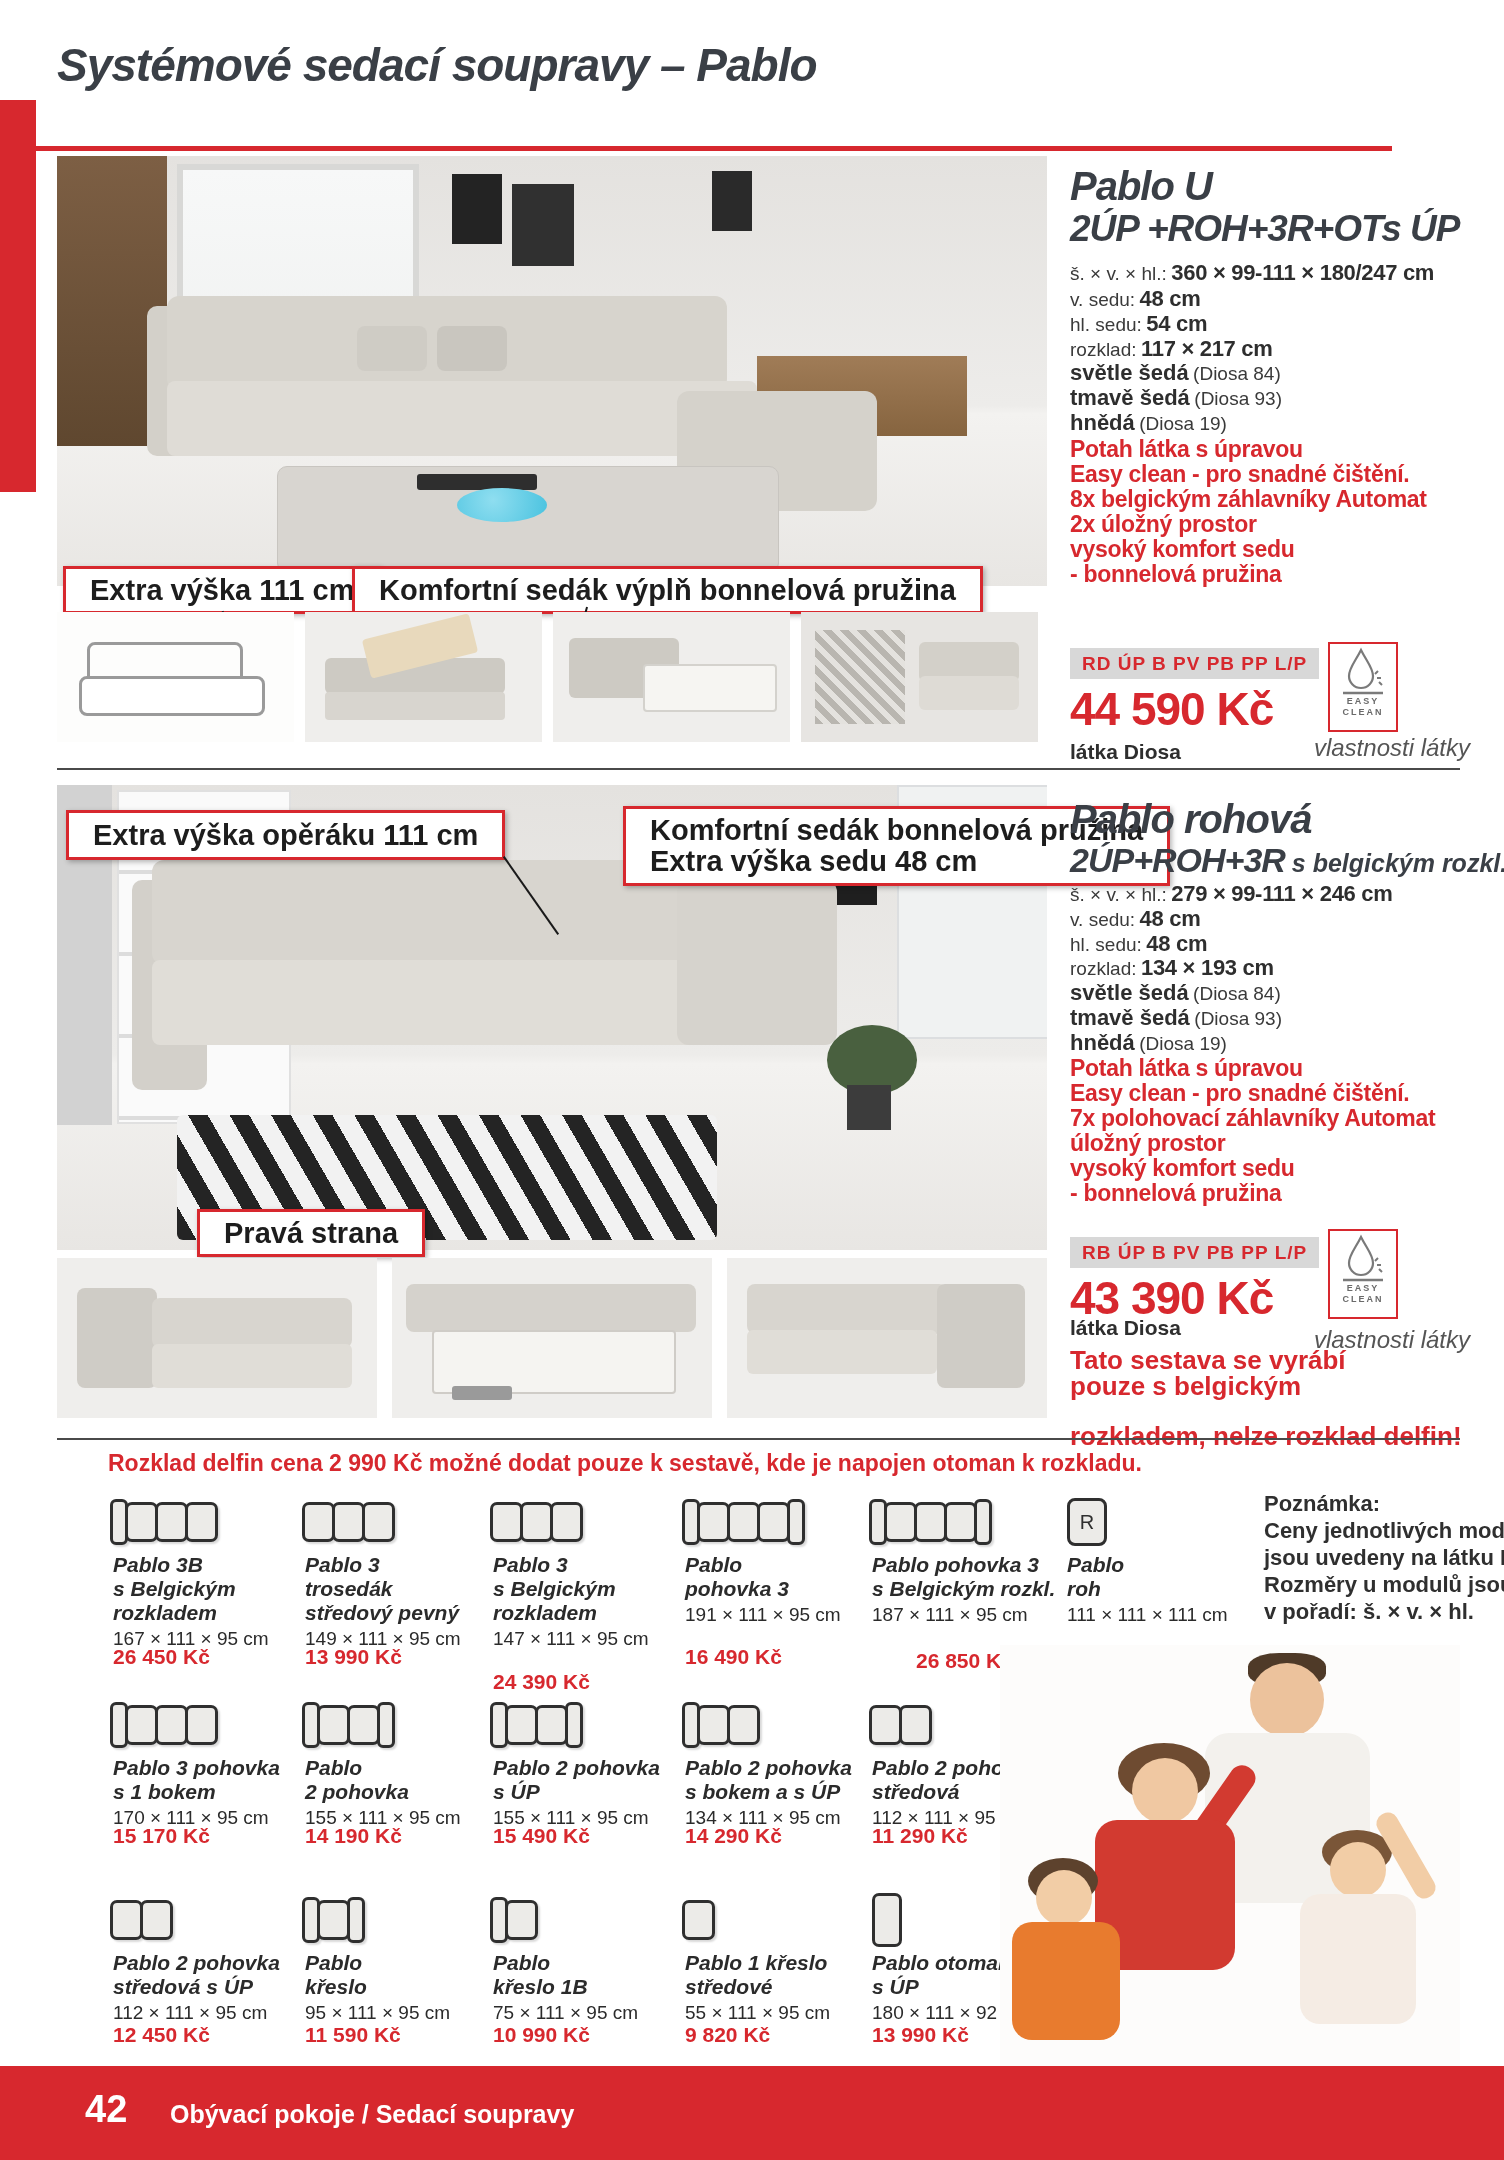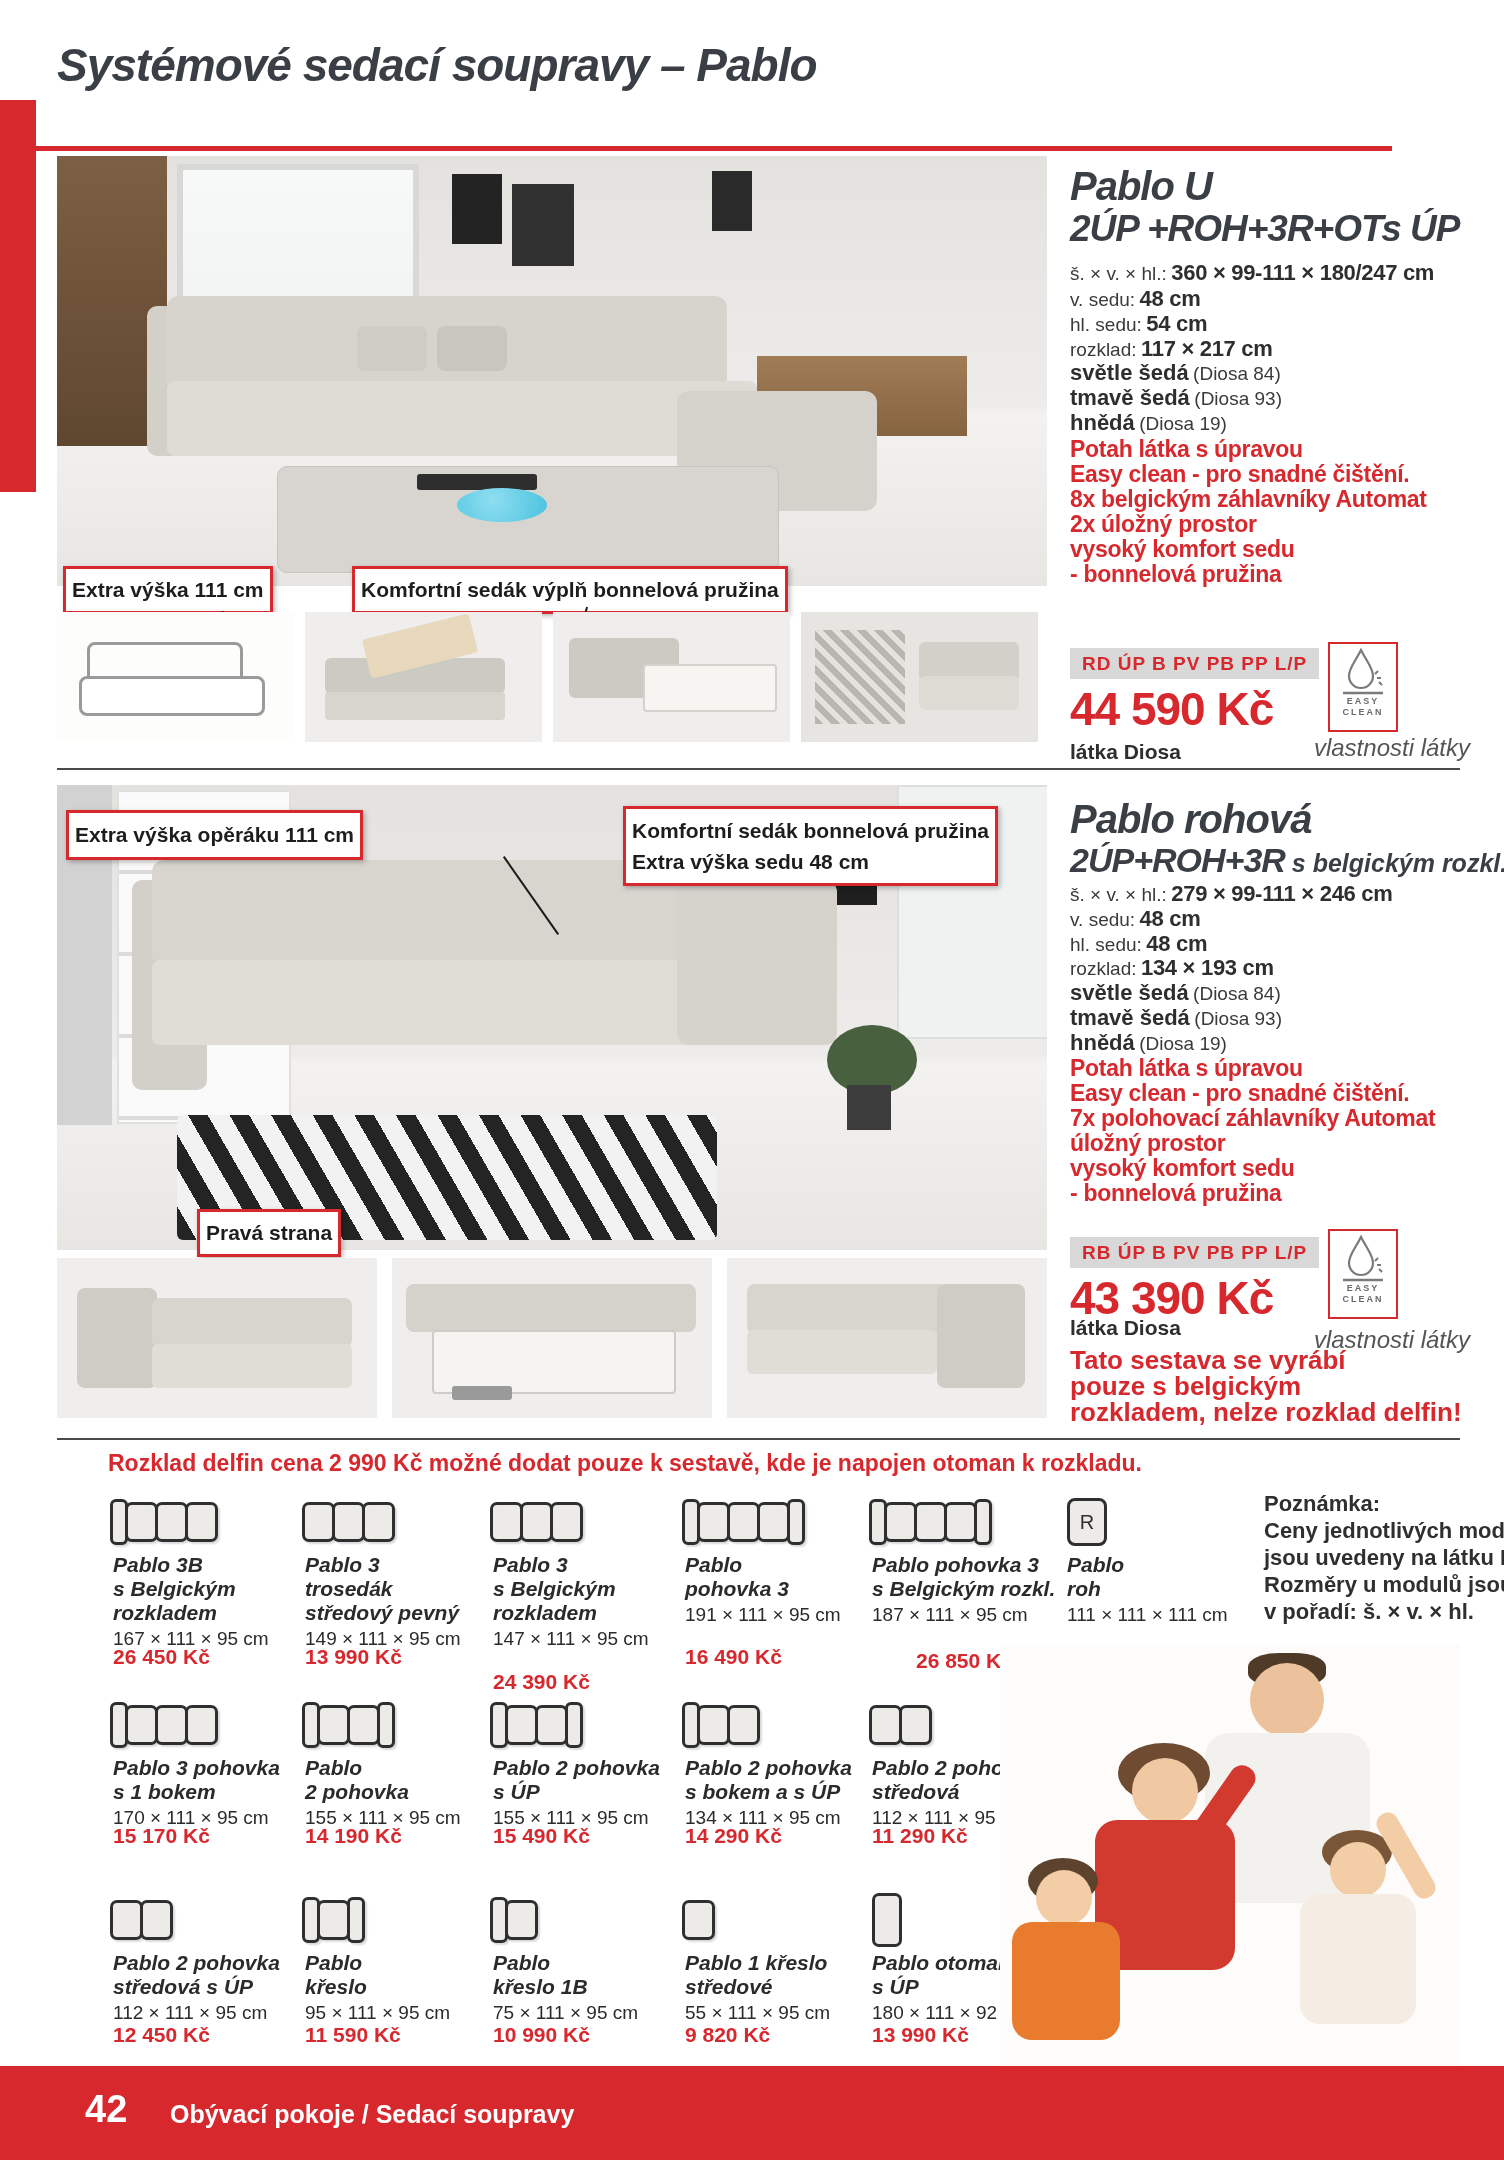--- a/index.html
+++ b/index.html
@@ -6,21 +6,21 @@
   #page{position:relative;width:1504px;height:2160px;background:#fff;overflow:hidden;}
   .d{position:absolute;}
   
   .title{left:57px;top:38px;font-size:46px;font-weight:bold;font-style:italic;color:#3a3f46;letter-spacing:-1px;}
   .red-rule{left:0;top:146px;width:1392px;height:5px;background:#d7282e;}
   .left-stripe{left:0;top:100px;width:36px;height:392px;background:#d7282e;}
   
   .photo{background:linear-gradient(180deg,#e4e2df 0%,#edecea 58%,#f3f2f0 60%,#e8e6e3 100%);overflow:hidden;}
   .thumb{background:#efeeec;overflow:hidden;}
   
-  .callout{background:#fff;border:3px solid #d7282e;color:#1d1d1d;font-weight:bold;font-size:21px;display:flex;align-items:center;padding:0 6px;box-shadow:2px 2px 5px rgba(0,0,0,.28);white-space:nowrap;}
+  .callout{background:#fff;border:3px solid #d7282e;color:#1d1d1d;font-weight:bold;font-size:29px;display:flex;align-items:center;padding:0 24px;box-shadow:2px 2px 5px rgba(0,0,0,.28);white-space:nowrap;}
   .callout.two-line{flex-direction:column;align-items:flex-start;justify-content:center;line-height:31px;}
   .line{background:#1a1a1a;width:2px;}
   
   .p-name{font-size:40px;font-weight:bold;font-style:italic;color:#3a3f46;letter-spacing:-1px;}
   .p-config{font-size:37px;font-weight:bold;font-style:italic;color:#3a3f46;letter-spacing:-1px;white-space:nowrap;}
   .p-config .suffix{font-size:25px;letter-spacing:0;}
   .spec-label{font-size:19px;color:#3a3a3a;}
   .spec-val{font-size:22px;font-weight:bold;color:#2e2e2e;letter-spacing:-0.3px;}
   .color-name{font-size:22px;font-weight:bold;color:#2e2e2e;}
   .color-code{font-size:19px;color:#3a3a3a;}
@@ -205,21 +205,21 @@
       <svg width="52" height="52" viewBox="0 0 52 52">
         <path d="M24 6 C18 18 12 24 12 32 a12 12 0 0 0 24 0 C36 24 30 18 24 6 Z" fill="none" stroke="#7a7a7a" stroke-width="2.2"></path>
         <path d="M40 34 l4 0 M38 30 l3 -3 M42 38 l3 3" stroke="#7a7a7a" stroke-width="2"></path>
         <line x1="6" y1="49" x2="46" y2="49" stroke="#7a7a7a" stroke-width="2.4"></line>
       </svg>
       <div class="easy-txt"><span>EASY</span><br><span>CLEAN</span></div>
     </div>
     <div class="d props-label" style="left:120px;top:541px;width:280px;">vlastnosti látky</div>
     <div class="d warning" style="top:560px;">Tato sestava se vyrábí</div>
     <div class="d warning" style="top:586px;">pouze s belgickým</div>
-    <div class="d warning" style="top:612px;">rozkladem, nelze rozklad delfin!</div>
+    <div class="d warning" style="top:636px;">rozkladem, nelze rozklad delfin!</div>
   </div>
 
   <div class="d divider" style="top:1438px;"></div>
 
   <div class="d delfin" style="left:108px;top:1450px;">Rozklad delfin cena 2 990 Kč možné dodat pouze k sestavě, kde je napojen otoman k rozkladu.</div>
 
   <div id="modules-layer">
       <div class="module" style="left: 113px; top: 1497px;">
     <div class="mod-icon">
           <div class="ic-arm"></div>

